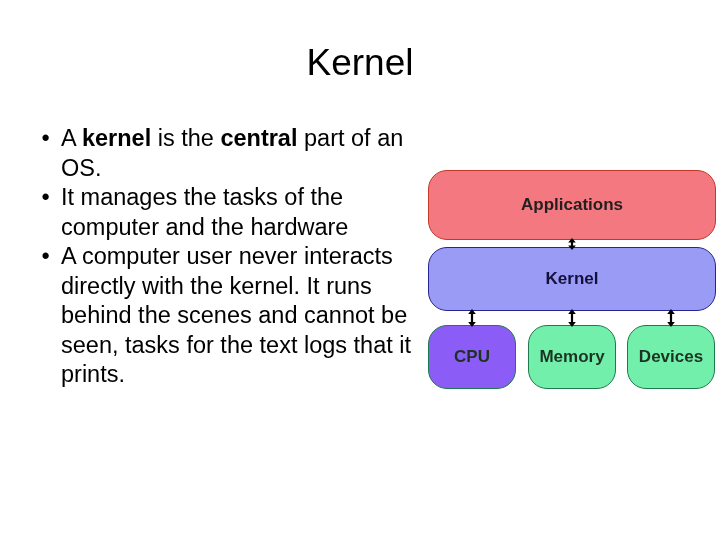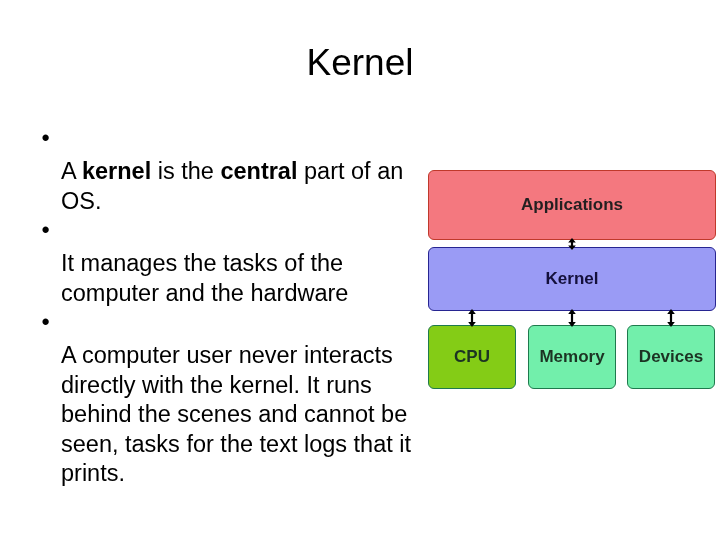--- a/index.html
+++ b/index.html
@@ -49,41 +49,40 @@
     width: 31px;
     text-align: center;
     font-size: 23.5px;
     line-height: 29.5px;
     color: #000000;
   }
   .bullet-text {
     flex: 1 1 auto;
     font-size: 23.5px;
     line-height: 29.5px;
-    margin-top: 33px;
   }
   .bullet-text b {
     font-weight: 700;
   }
 
   
   #diagram {
     position: absolute;
     left: 426px;
     top: 162px;
     width: 292px;
     height: 230px;
   }
   .dbox {
     position: absolute;
     box-sizing: border-box;
     display: flex;
     align-items: center;
     justify-content: center;
-    border-radius: 6px;
+    border-radius: 19px;
     font-weight: 700;
     text-align: center;
     white-space: nowrap;
   }
   #box-applications {
     left: 2px;
     top: 8px;
     width: 288px;
     height: 70px;
     background: #f4787f;
@@ -151,21 +150,21 @@
 <div id="diagram">
 
   <div class="dbox" id="box-applications" style="background: rgb(244, 120, 127); border-color: rgb(192, 57, 43); color: rgb(35, 31, 32);">
     <span>Applications</span>
   </div>
 
   <div class="dbox" id="box-kernel" style="background: rgb(154, 155, 245); border-color: rgb(39, 37, 145); color: rgb(20, 16, 60);">
     <span>Kernel</span>
   </div>
 
-  <div class="dbox box-leaf" id="box-cpu" style="background: #84cc16; border-color: rgb(30, 122, 77); color: rgb(28, 51, 35);">
+  <div class="dbox box-leaf" id="box-cpu" style="background: #8b5cf6; border-color: rgb(30, 122, 77); color: rgb(28, 51, 35);">
     <span>CPU</span>
   </div>
 
   <div class="dbox box-leaf" id="box-memory" style="background: rgb(114, 239, 171); border-color: rgb(30, 122, 77); color: rgb(28, 51, 35);">
     <span>Memory</span>
   </div>
 
   <div class="dbox box-leaf" id="box-devices" style="background: rgb(114, 239, 171); border-color: rgb(30, 122, 77); color: rgb(28, 51, 35);">
     <span>Devices</span>
   </div>

